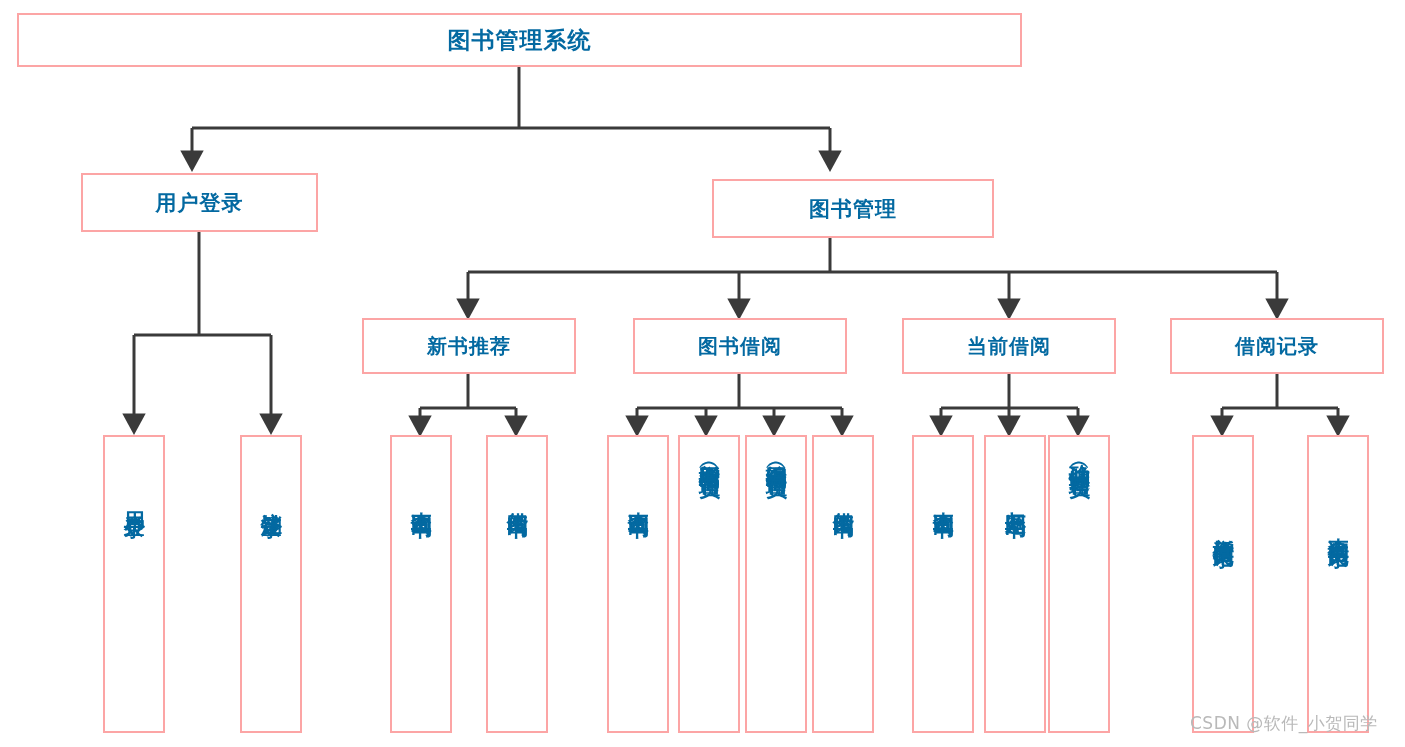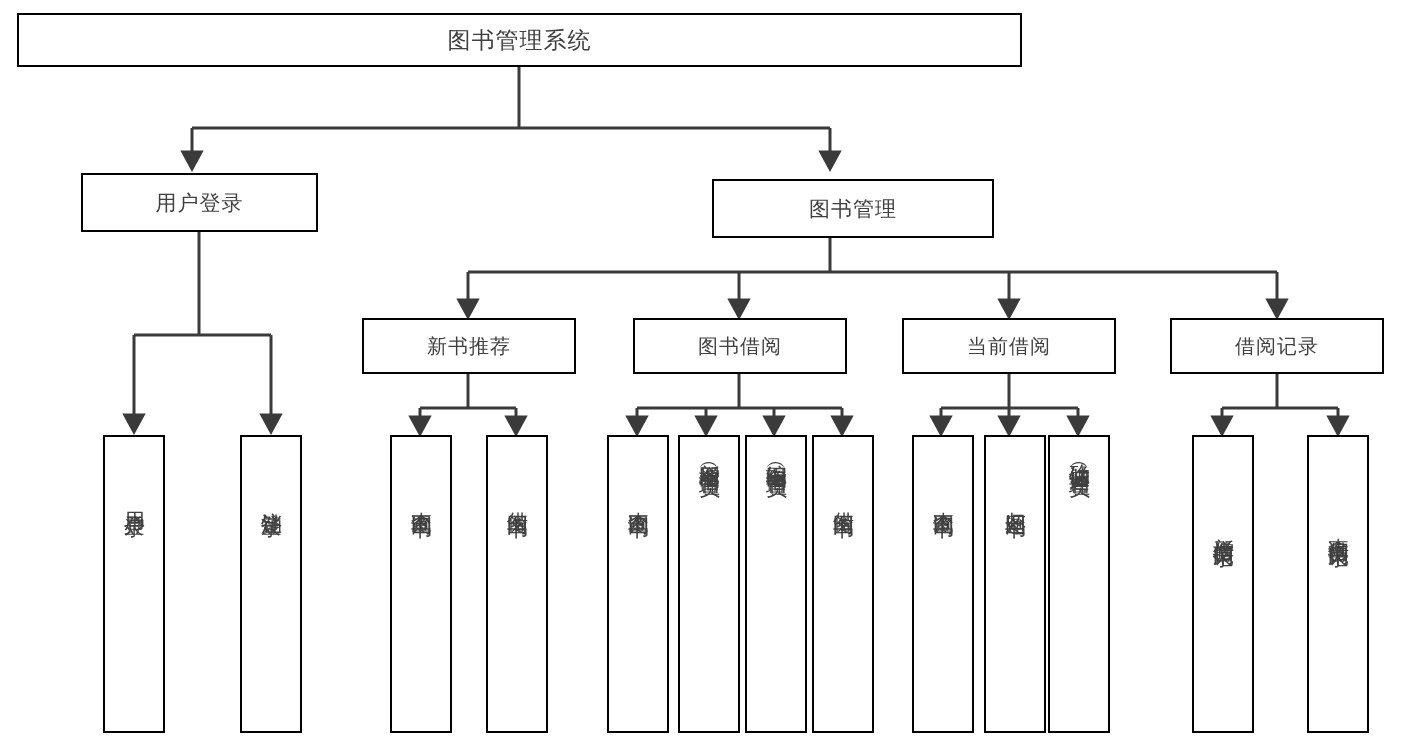--- a/index.html
+++ b/index.html
@@ -22,25 +22,26 @@
     left: 0;
     top: 0;
     width: 1405px;
     height: 747px;
     pointer-events: none;
   }
   .node {
     position: absolute;
     box-sizing: border-box;
     background: #ffffff;
-    border: 2px solid #000000;
+    border: 2px solid #fca5a5;
     display: flex;
     align-items: center;
     justify-content: center;
-    color: #404040;
+    color: #0369a1;
+    font-weight: bold;
   }
   .node.root {
     font-size: 23px;
     letter-spacing: 1px;
   }
   .node.lvl1 {
     font-size: 21px;
     letter-spacing: 1px;
   }
   .node.lvl2 {
@@ -190,14 +191,15 @@
     <span class="vtext">确认归还（管理员）</span>
   </div>
 
   <div class="node leaf mid" style="left:1192px; top:435px; width:62px; height:298px;">
     <span class="vtext">新增借阅记录</span>
   </div>
   <div class="node leaf mid" style="left:1307px; top:435px; width:62px; height:298px;">
     <span class="vtext">查询借阅记录</span>
   </div>
 
+  <div id="watermark">CSDN @软件_小贺同学</div>
 
 </div>
 
 </body></html>

